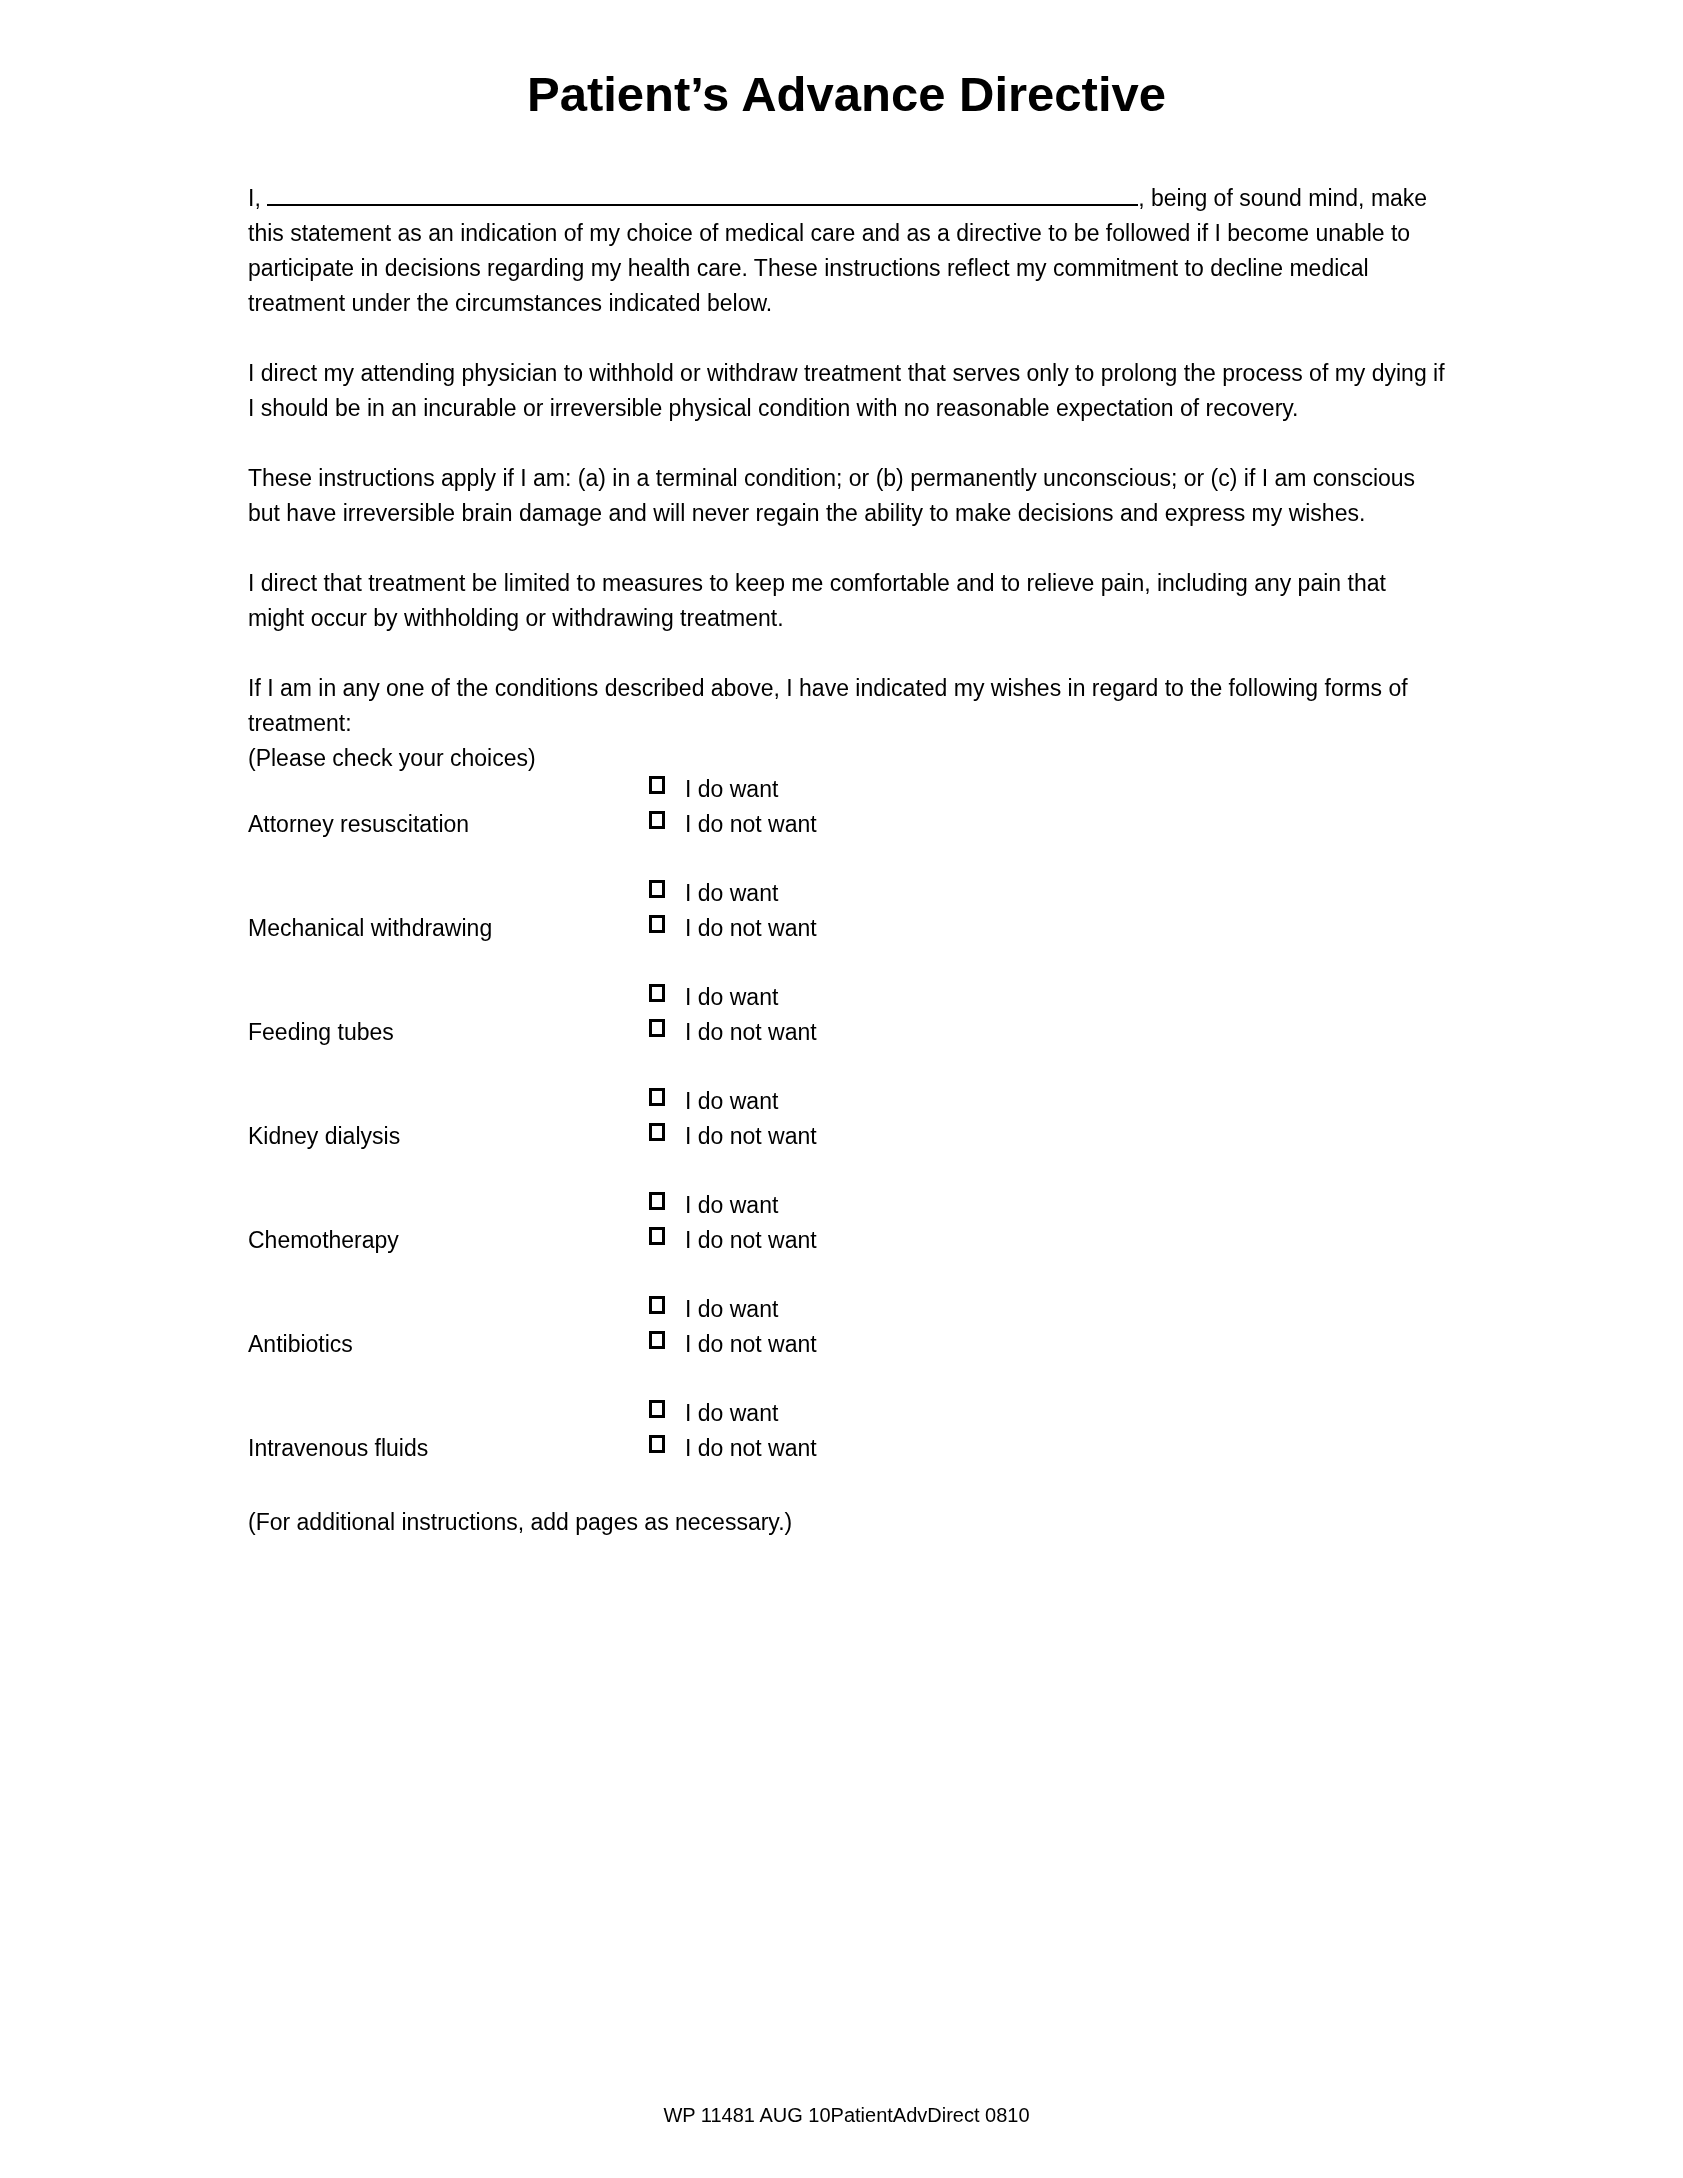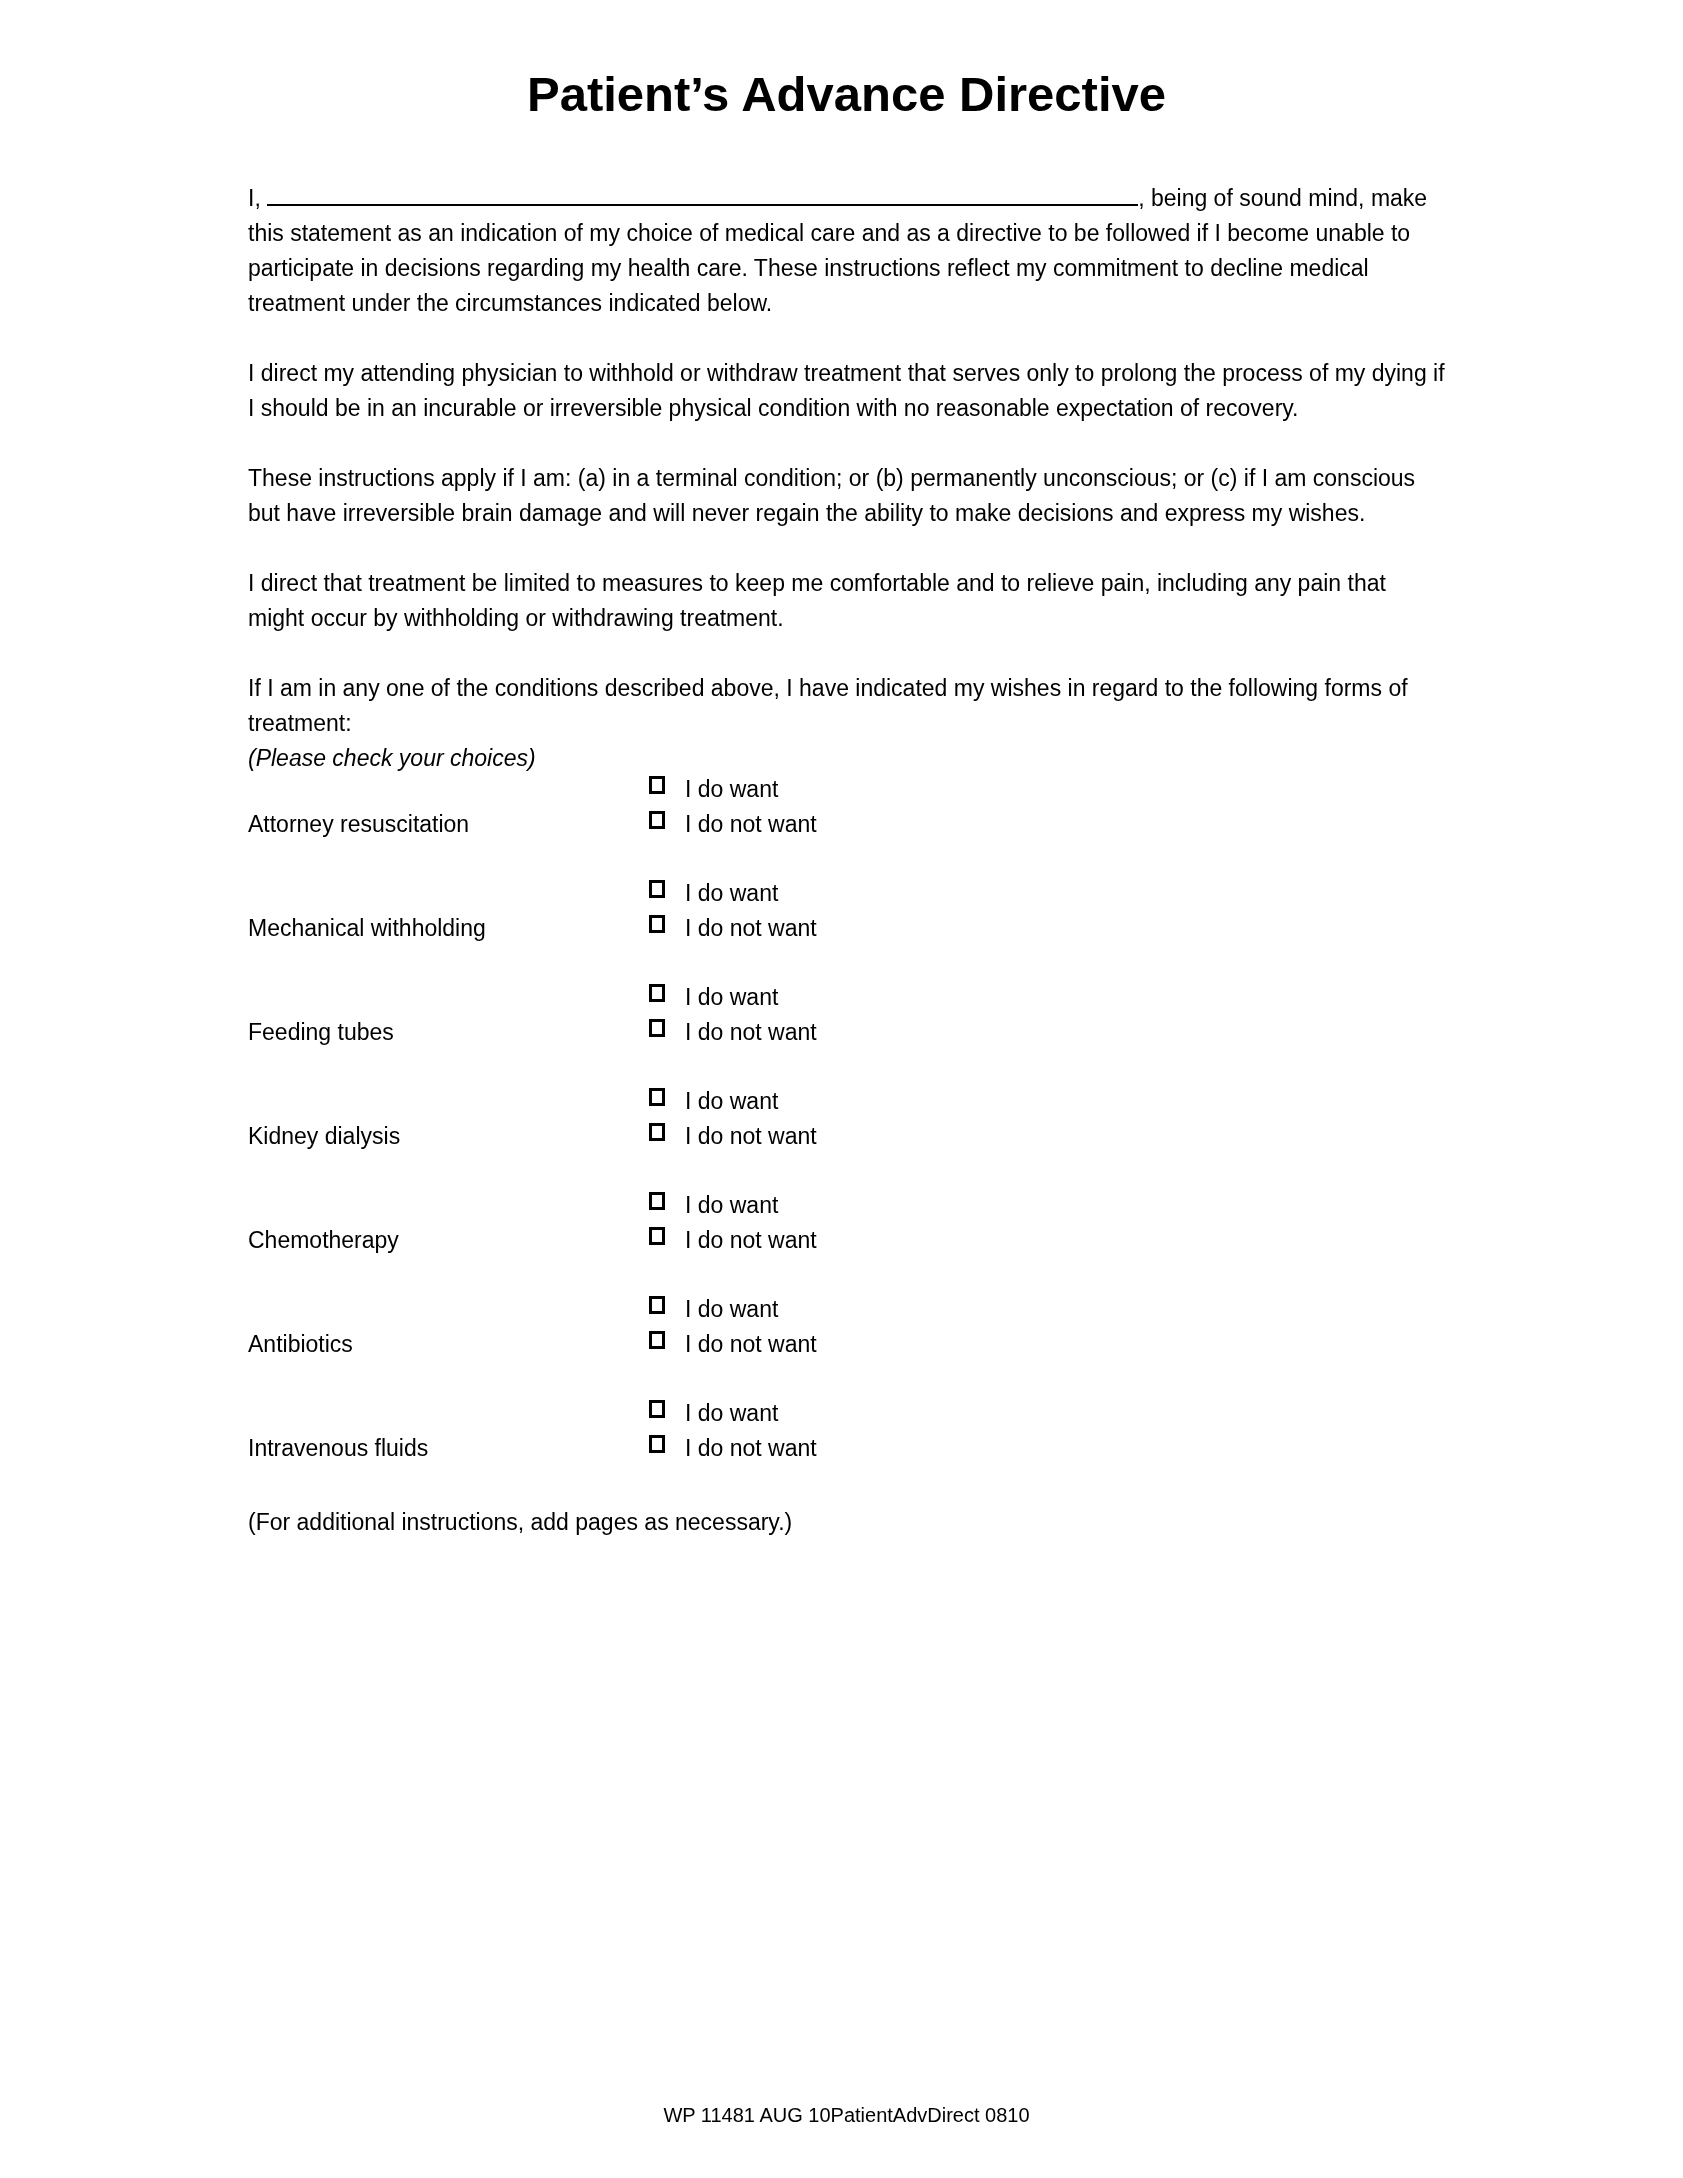--- a/index.html
+++ b/index.html
@@ -30,21 +30,21 @@
     line-height: 35px;
     margin-bottom: 35px;
   }
   .blank-line {
     display: inline-block;
     width: 871px;
     height: 22px;
     border-bottom: 2px solid #000000;
     vertical-align: baseline;
   }
-  .check-line { display: block; font-style: italic; }
+  .check-line { display: block; }
   .treatments { margin-bottom: 35px; }
   .treatment + .treatment { margin-top: 34px; }
   .treatment-row {
     display: flex;
     align-items: flex-start;
     height: 35px;
     font-size: 23px;
   }
   .label-col {
     width: 401px;
@@ -107,21 +107,21 @@
       </div>
     </div>
 
     <div class="treatment">
       <div class="treatment-row">
         <div class="label-col"></div>
         <span class="checkbox"></span>
         <span>I do want</span>
       </div>
       <div class="treatment-row">
-        <div class="label-col">Mechanical withholding</div>
+        <div class="label-col">Mechanical withdrawing</div>
         <span class="checkbox"></span>
         <span>I do not want</span>
       </div>
     </div>
 
     <div class="treatment">
       <div class="treatment-row">
         <div class="label-col"></div>
         <span class="checkbox"></span>
         <span>I do want</span>

